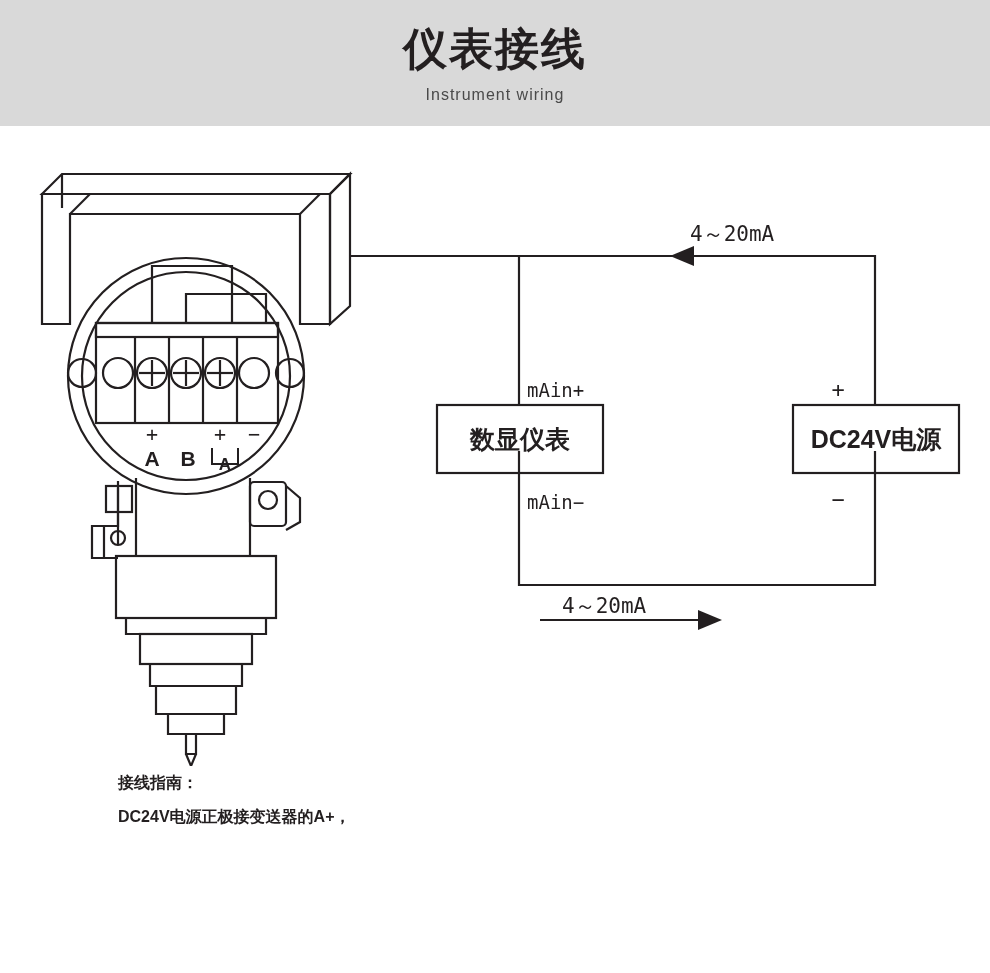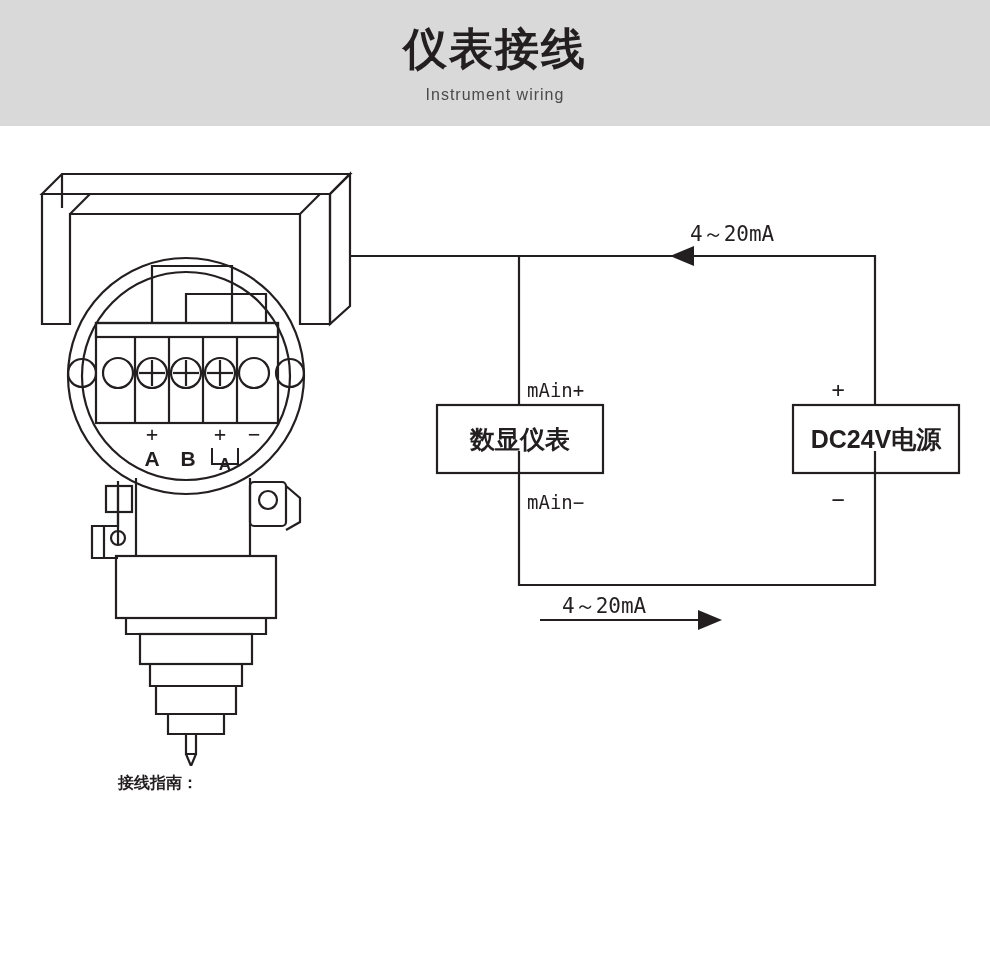--- a/index.html
+++ b/index.html
@@ -214,13 +214,14 @@
 
     <g fill="none" stroke="#231f20" stroke-width="2">
       <path d="M212,322 L212,338 L238,338 L238,322"></path>
     </g>
     <text class="lbl" x="225" y="344" font-size="17" font-weight="bold" text-anchor="middle">A</text>
   </svg>
 </div>
 
 <div id="notes">
   <div class="note-line">接线指南：</div>
+  <div class="note-line">DC24V电源正极接变送器的A+，</div>
 </div>
 
 </body></html>

